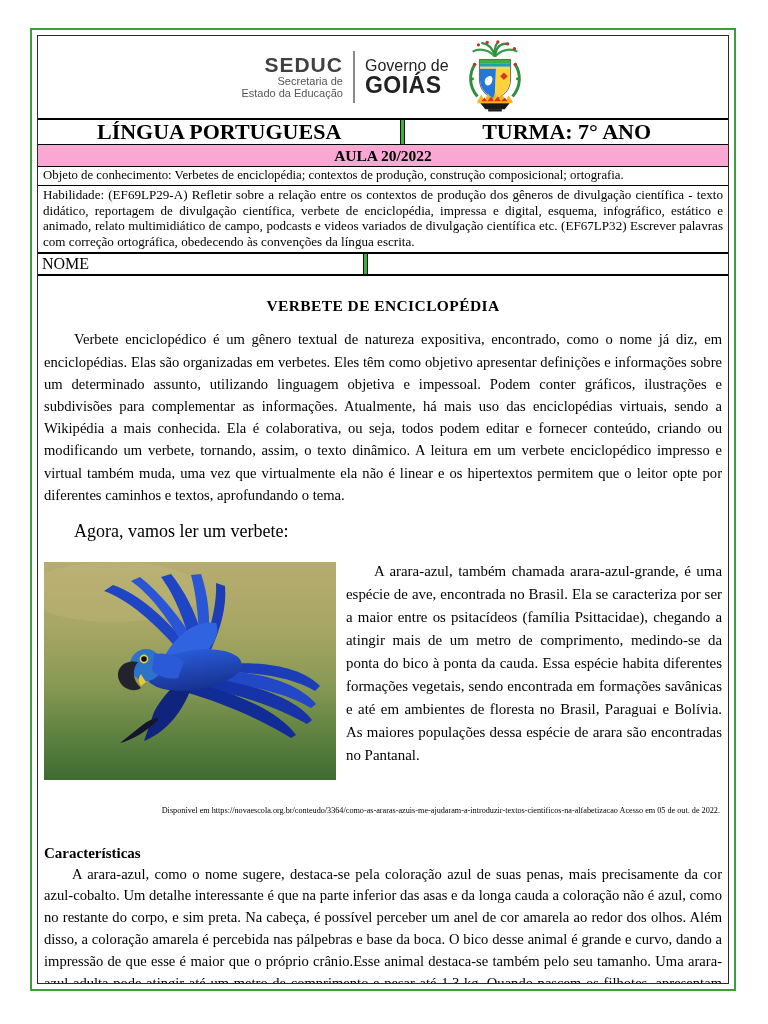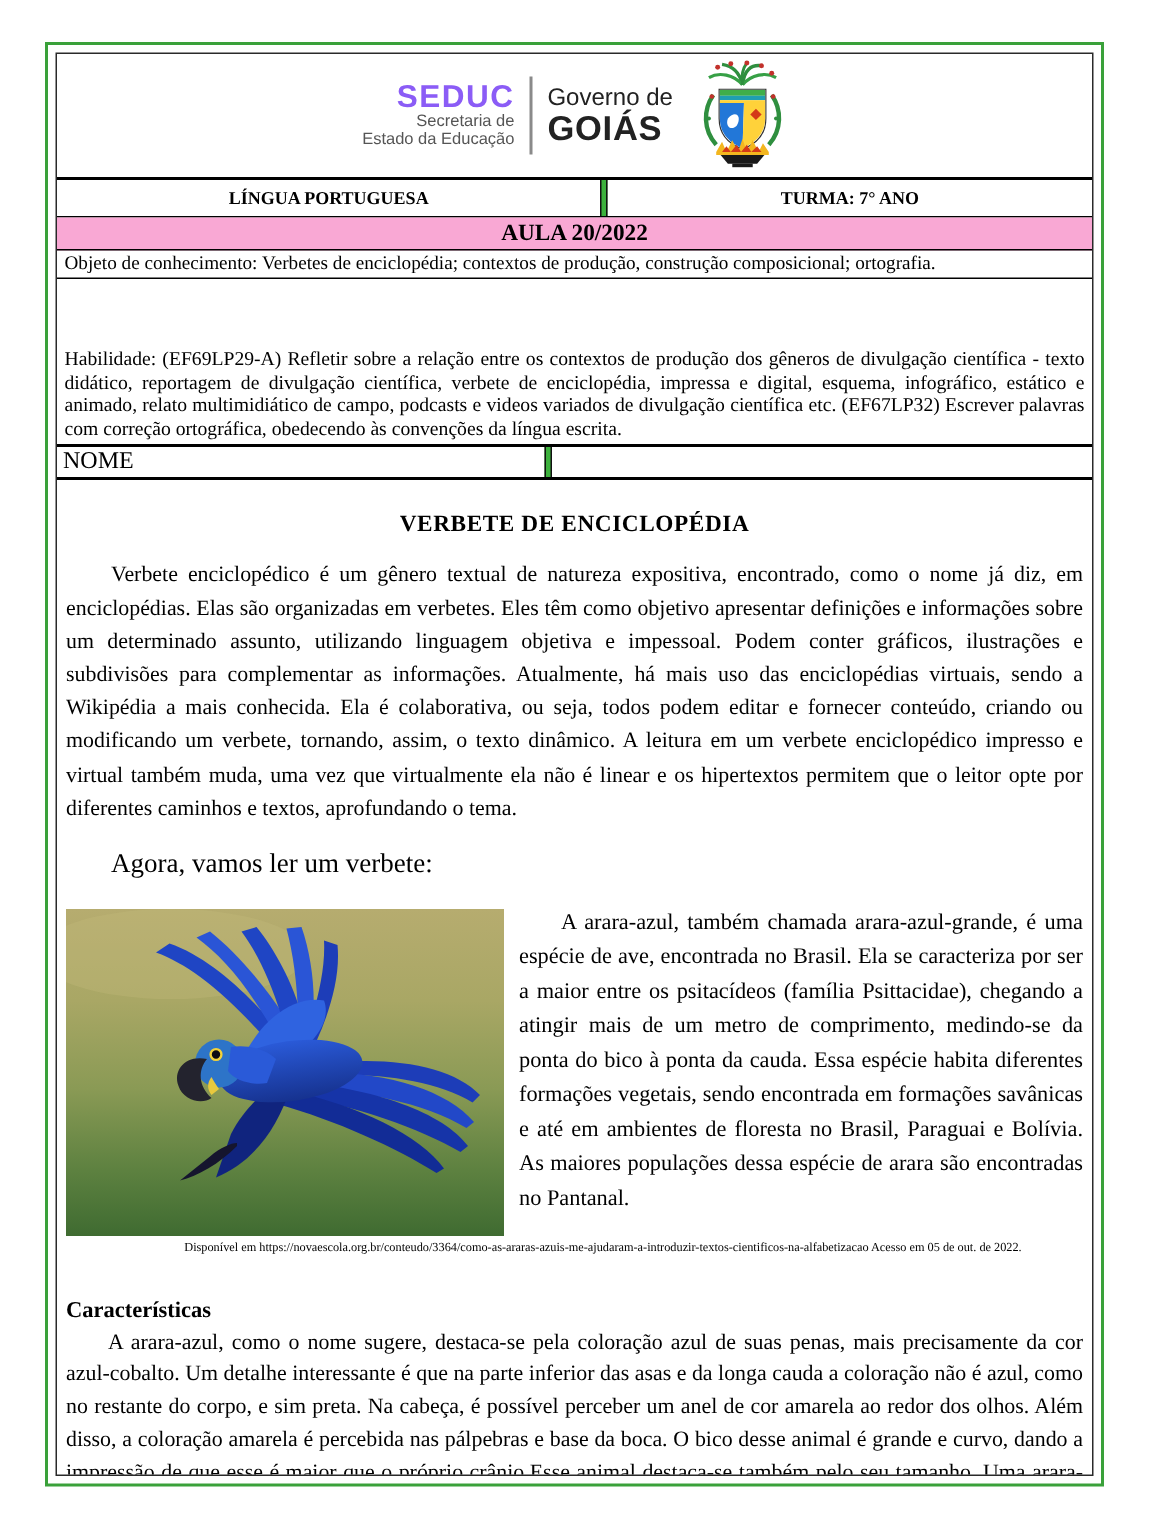--- a/index.html
+++ b/index.html
@@ -16,46 +16,46 @@
     border:1px solid #2a2a2a;overflow:hidden;
   }
   
   .logo-row{
     height:82px;display:flex;align-items:center;justify-content:center;
     border-bottom:2px solid #000;
     font-family:"Liberation Sans","DejaVu Sans",sans-serif;
   }
   .logo-box{display:flex;align-items:center;gap:10px;}
   .seduc-block{text-align:right;color:#4d4d4d;line-height:1.05;}
-  .seduc-name{font-weight:bold;font-size:21px;letter-spacing:1px;color:#8b5cf6;}
+  .seduc-name{font-weight:bold;font-size:21px;letter-spacing:1px;color:#404040;}
   .seduc-sub{font-size:11px;color:#555;}
   .logo-divider{width:2px;height:52px;background:#8a8a8a;}
   .gov-block{line-height:1.0;color:#222;}
   .gov-top{font-size:16px;}
   .gov-name{font-weight:bold;font-size:23px;letter-spacing:0.5px;}
   .crest{width:60px;height:74px;margin-left:6px;}
   .row-subject{
     display:flex;align-items:stretch;border-bottom:1px solid #000;
-    font-weight:bold;font-size:12px;height:24px;
+    font-weight:bold;font-size:22px;height:24px;
   }
   .cell-subject{width:52.5%;display:flex;align-items:center;justify-content:center;}
   .cell-turma{flex:1;display:flex;align-items:center;justify-content:center;}
   .vdiv{width:3px;background:#3cb23c;border-left:1px solid #111;border-right:1px solid #111;}
   .row-aula{
     height:21px;background:#f9a8d4;border-bottom:1px solid #000;
     display:flex;align-items:center;justify-content:center;
     font-weight:bold;font-size:15.5px;
   }
   .row-objeto{
     border-bottom:1px solid #000;font-size:12.8px;
     padding:1px 5px 2px 5px;white-space:nowrap;overflow:hidden;
   }
   .row-habilidade{
     border-bottom:2px solid #000;font-size:13.1px;line-height:15.6px;
-    padding:1px 5px 3px 5px;text-align:justify;margin-top:44px;
+    padding:1px 5px 3px 5px;text-align:justify;
   }
   .row-nome{
     display:flex;align-items:stretch;border-bottom:2px solid #000;
     font-size:16px;height:20px;
   }
   .cell-nome{width:46.5%;display:flex;align-items:center;padding-left:4px;}
   .cell-unidade{flex:1;display:flex;align-items:center;padding-left:4px;}
   
   .content{padding:0 6px;}
   .doc-title{
@@ -70,22 +70,22 @@
   .verbete-wrap{margin-top:10px;overflow:hidden;}
   .bird-figure{
     float:left;width:292px;height:218px;margin:2px 10px 2px 0;
   }
   .bird-figure svg{display:block;width:100%;height:100%;}
   .verbete-par{
     text-align:justify;font-size:14.9px;line-height:23px;text-indent:28px;
     margin:0;
   }
   .source-line{
-    clear:both;font-size:8.2px;text-align:center;line-height:11px;
-    margin-top:0;padding:0 2px 0 40px;
+    clear:both;font-size:8.2px;text-align:right;line-height:11px;
+    margin-top:23px;padding:0 2px 0 40px;
   }
   .section-heading{font-weight:bold;font-size:15px;margin-top:29px;}
   .body-par{
     text-align:justify;font-size:14.6px;line-height:21.8px;text-indent:28px;
     margin-top:2px;
   }
 </style>
 </head>
 <body>
 

